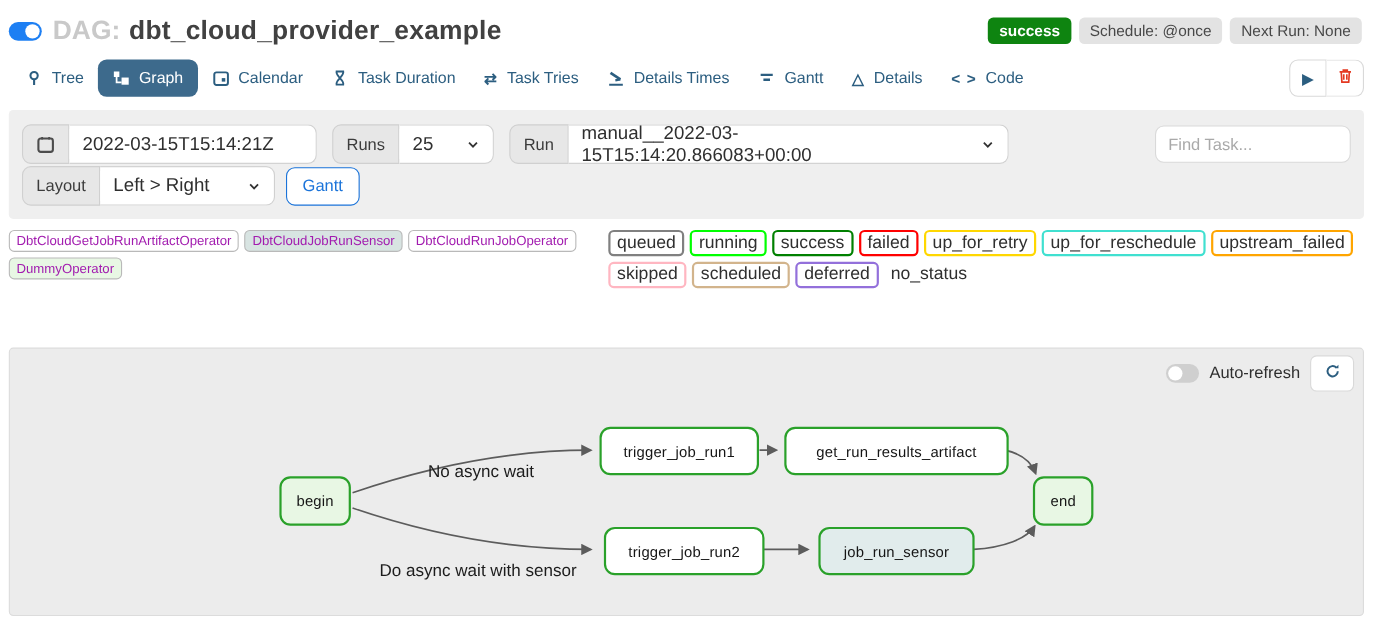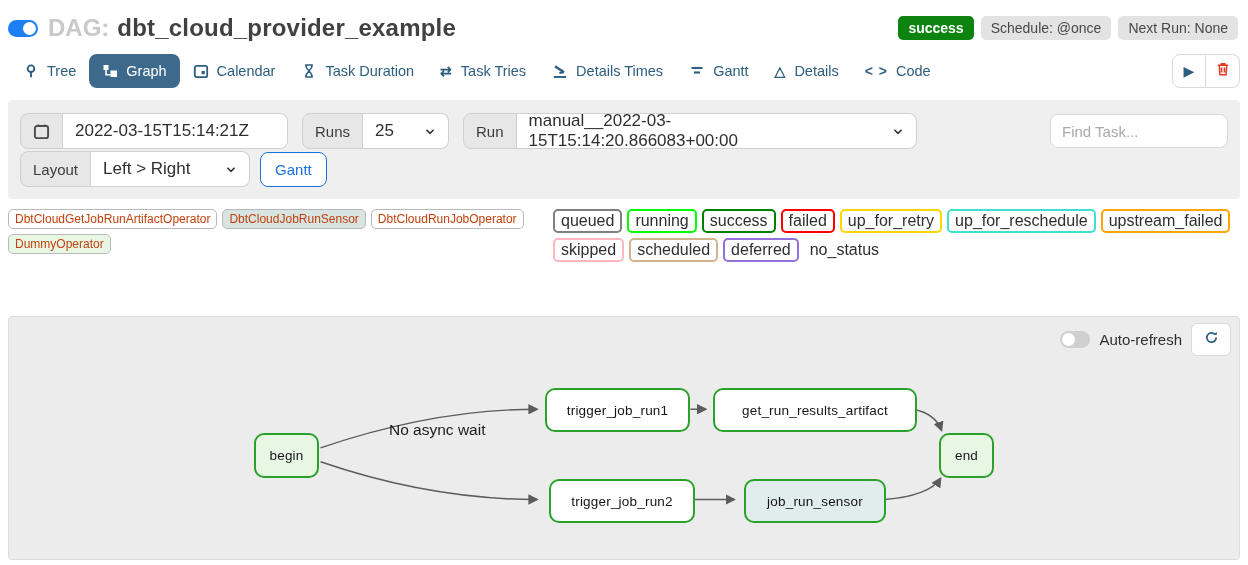--- a/index.html
+++ b/index.html
@@ -51,21 +51,21 @@
   .find-input { margin-left:auto; width:178px; height:34px; border:1px solid #d9d9d9; border-radius:8px;
                 padding:0 11px; font-size:15px; color:#2f2f2f; background:#fff; outline:none; }
   .find-input::placeholder { color:#a9a9a9; }
   .update-btn { height:35px; padding:0 14px; background:#fff; border:1px solid #1a73d9; color:#1a73d9;
                 border-radius:8px; font-size:15px; cursor:pointer; font-family:inherit; }
 
   
   .legend { display:flex; padding:10px 8px 0 8px; align-items:flex-start; }
   .ops { width:545px; display:flex; flex-wrap:wrap; gap:5px; align-content:flex-start; }
   .statuses { flex:1; display:flex; flex-wrap:wrap; gap:5px; align-content:flex-start; align-items:center; }
-  .lbadge { font-size:12px; padding:2px 6px; border:1px solid #b9b9b9; border-radius:5px; color:#c2410c; white-space:nowrap; background:#fff; }
+  .lbadge { font-size:12px; padding:2px 6px; border:1px solid #b9b9b9; border-radius:5px; color:#a21caf; white-space:nowrap; background:#fff; }
   .sbadge { font-size:16px; padding:1px 6px; border:2px solid #888; border-radius:5px; color:#2f2f2f; white-space:nowrap; background:#fff; }
   .sbadge.noborder { border:none; padding:3px 6px; }
 
   
   .graph-panel { position:absolute; left:8px; top:316px; width:1232px; height:244px;
                  background:#ececec; border:1px solid #dcdcdc; border-radius:4px; }
   .graph-controls { position:absolute; top:6px; right:8px; display:flex; align-items:center; gap:9px; z-index:5; }
   .ar-label { font-size:15px; color:#2f2f2f; }
   .refresh-btn { width:40px; height:33px; background:#fff; border:1px solid #d9d9d9; border-radius:6px;
                  display:flex; align-items:center; justify-content:center; cursor:pointer; }
@@ -274,15 +274,16 @@
     </svg>
 
     <div class="gnode" style="left: 245px; top: 116px; width: 65px; height: 45px; background: rgb(232, 247, 228);">begin</div>
     <div class="gnode" style="left: 536px; top: 71px; width: 145px; height: 44px; background: rgb(255, 255, 255);">trigger_job_run1</div>
     <div class="gnode" style="left: 704px; top: 71px; width: 204px; height: 44px; background: rgb(255, 255, 255);">get_run_results_artifact</div>
     <div class="gnode" style="left: 930px; top: 116px; width: 55px; height: 45px; background: rgb(232, 247, 228);">end</div>
     <div class="gnode" style="left: 540px; top: 162px; width: 146px; height: 44px; background: rgb(255, 255, 255);">trigger_job_run2</div>
     <div class="gnode" style="left: 735px; top: 162px; width: 142px; height: 44px; background: rgb(225, 236, 236);">job_run_sensor</div>
 
     <div class="elabel" style="left:380px;top:104px;">No async wait</div>
+    <div class="elabel" style="left:336px;top:194px;">Do async wait with sensor</div>
   </div>
 
 </div>
 
 </body></html>

